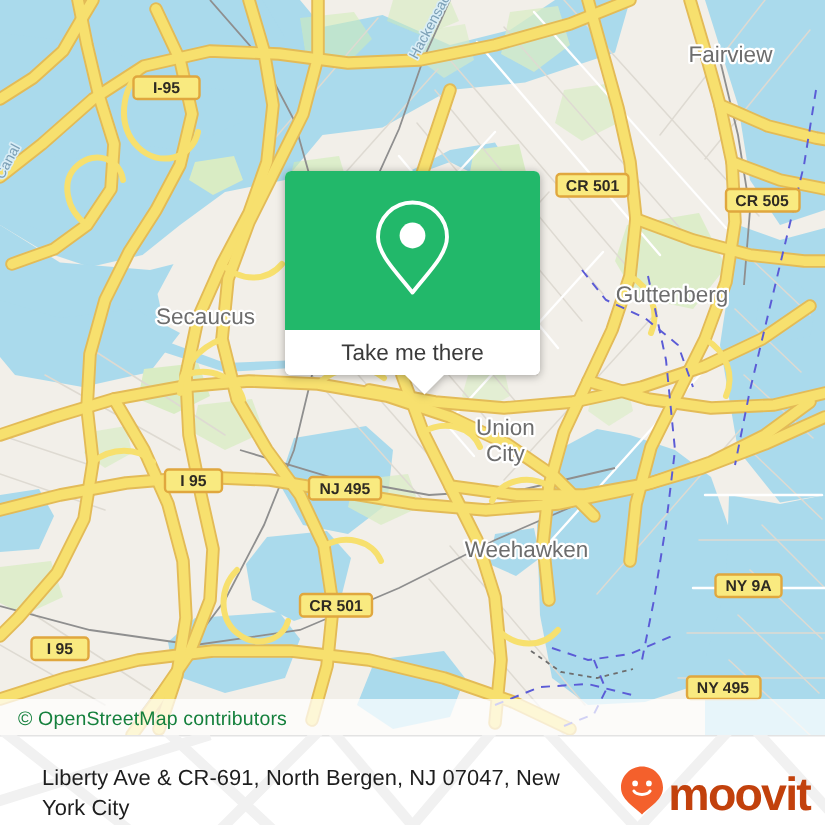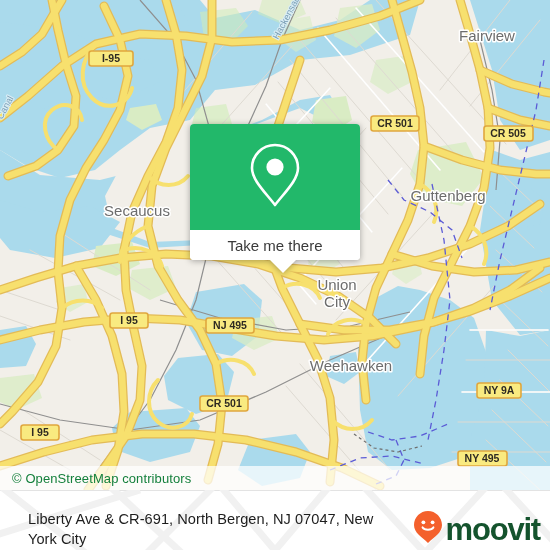--- a/index.html
+++ b/index.html
@@ -21,21 +21,21 @@
   #attrib{
     position:absolute;left:0;bottom:0;width:550px;height:24px;
     background:rgba(255,255,255,0.72);
     display:flex;align-items:center;
     box-sizing:border-box;padding-left:12px;
     font-size:13px;color:#15803d;letter-spacing:.1px;
   }
 
   
   #popup{
-    position:absolute;left:190px;top:124px;width:186px;
+    position:absolute;left:190px;top:114px;width:186px;
     filter:drop-shadow(0 1px 3px rgba(0,0,0,0.32));
   }
   #popup .card{
     width:170px;border-radius:4px;overflow:hidden;background:#fff;
   }
   #popup .card-head{
     height:106px;background:#22b86a;
     display:flex;align-items:center;justify-content:center;
   }
   #popup .card-foot{
@@ -60,21 +60,21 @@
   #footer .inner{
     position:relative;display:flex;align-items:center;height:78px;
     padding:0 10px 0 28px;box-sizing:border-box;gap:8px;
   }
   #footer .addr{
     flex:1;font-size:14.6px;line-height:20px;color:#1d1d1d;
     letter-spacing:.05px;
   }
   #footer .brand{display:flex;align-items:center;gap:3px;flex:0 0 auto;}
   #footer .brand .wordmark{
-    font-size:31px;font-weight:bold;color:#14532d;letter-spacing:-1.2px;
+    font-size:31px;font-weight:bold;color:#c2410c;letter-spacing:-1.2px;
     line-height:31px;
   }
   .sep{position:absolute;left:0;top:0;width:550px;height:1px;background:#e3e3e3;}
 </style>
 </head>
 <body>
 
 <div id="app">
 
   <div id="map">

